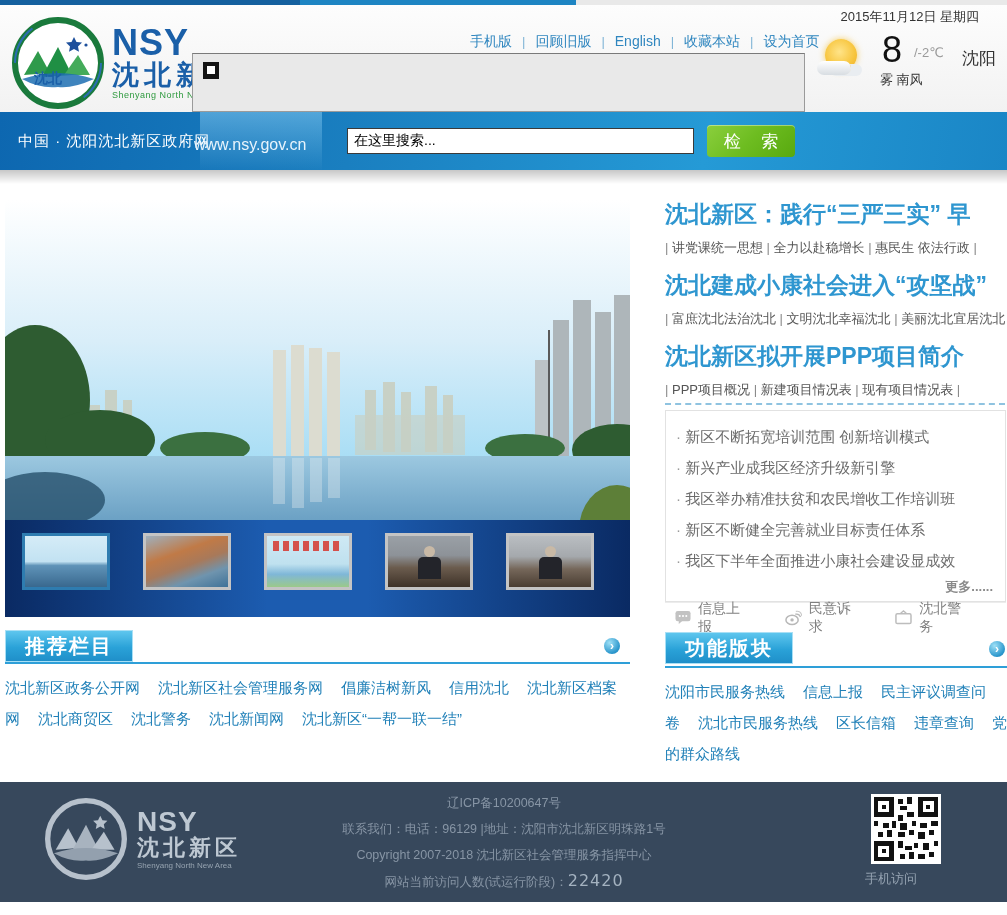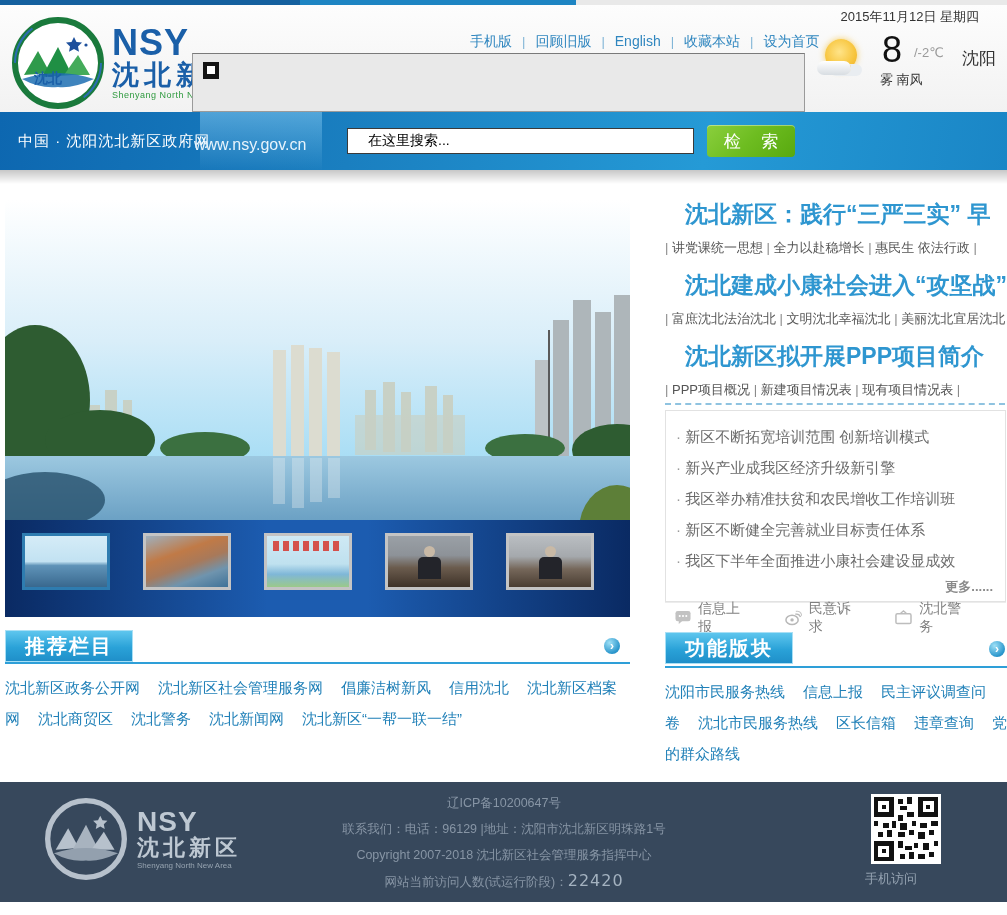--- a/index.html
+++ b/index.html
@@ -36,21 +36,21 @@
   .w-city { position:absolute; left:150px; top:16px; font-size:17px; color:#333; }
   .w-cond { position:absolute; left:68px; top:40px; font-size:13px; color:#333; }
 
   
   .navbar { position:absolute; top:112px; left:0; width:1007px; height:58px;
       background:linear-gradient(100deg,#0d67b0 0%,#1a7fc0 35%,#259ad6 70%,#1a86c6 100%); }
   .url-panel { position:absolute; left:200px; top:0; width:122px; height:58px;
       background:linear-gradient(180deg,rgba(130,200,240,.55),rgba(40,130,190,.15)); }
   .site-title { position:absolute; left:18px; top:20px; color:#fff; font-size:15px; letter-spacing:1px; }
   .site-url { position:absolute; left:194px; top:24px; color:#e8f4fc; font-size:16px; font-family:Liberation Sans, sans-serif; }
-  .search-input { position:absolute; left:347px; top:16px; width:347px; height:26px; border:1px solid #3a3a3a; background:#fff; font-size:14px; color:#000; padding:0 20px; font-family:inherit; }
+  .search-input { position:absolute; left:347px; top:16px; width:347px; height:26px; border:1px solid #3a3a3a; background:#fff; font-size:14px; color:#000; padding:0 6px; font-family:inherit; }
   .search-btn { position:absolute; left:707px; top:13px; width:88px; height:32px; border:none; border-radius:4px; cursor:pointer;
       background:linear-gradient(135deg,#8bcf3d 0%,#6dbc20 50%,#58a90f 100%); color:#fff; font-size:17px; letter-spacing:8px; padding-left:8px; font-family:inherit;
       box-shadow:inset 0 1px 0 rgba(255,255,255,.4); }
   .nav-shadow { position:absolute; top:170px; left:0; width:1007px; height:14px;
       background:linear-gradient(180deg,rgba(0,0,0,.22),rgba(0,0,0,0)); }
 
   
   .hero { position:absolute; left:5px; top:200px; width:625px; height:417px; overflow:hidden; }
   .thumb { position:absolute; width:88px; height:57px; border:3px solid #c4c4c4; cursor:pointer; }
   .thumb.active { border-color:#2e7cb0; }
@@ -60,21 +60,21 @@
   .t4 { left:380px; top:333px; background:linear-gradient(180deg,#9aa0a6 0%,#8d9298 38%,#6b5c4e 62%,#3e3228 100%); }
   .t5 { left:501px; top:333px; background:linear-gradient(180deg,#b9bdc1 0%,#a5a9ad 40%,#75675a 65%,#4a3d32 100%); }
   .figure { position:absolute; left:50%; top:10px; transform:translateX(-50%); width:26px; height:34px; }
   .figure::before { content:""; position:absolute; left:8px; top:0; width:11px; height:11px; border-radius:50%; background:#c8b9a6; }
   .figure::after { content:""; position:absolute; left:2px; top:11px; width:23px; height:22px; border-radius:5px 5px 0 0; background:#23242a; }
   .t3 .poster-mark { position:absolute; left:6px; top:5px; width:70px; height:10px;
       background:repeating-linear-gradient(90deg,#d6362e 0 6px,transparent 6px 10px); opacity:.85; }
 
   
   .rightcol { position:absolute; left:665px; top:200px; width:342px; height:565px; }
-  .hl-title { font-size:23px; font-weight:bold; color:#2e96d0; white-space:nowrap; line-height:28px; cursor:pointer;margin-left:20px; }
+  .hl-title { font-size:23px; font-weight:bold; color:#2e96d0; white-space:nowrap; line-height:28px; cursor:pointer; }
   .hl-row { font-size:13px; color:#555; white-space:nowrap; margin:11px 0 14px 0; }
   .hl-row::before { content:"| "; color:#888; }
   .hl-row a { color:#555; text-decoration:none; }
   .hl-row a::after { content:" | "; color:#888; }
   .dashed { position:absolute; left:0; top:203px; width:340px; border-top:2px dashed #8fc3e0; }
   .newsbox { position:absolute; left:0; top:210px; width:341px; height:192px; border:1px solid #e2e2e2; background:#fff; padding:10px 12px 0 10px; }
   .news-item { font-size:15px; color:#6b6b6b; line-height:31px; white-space:nowrap; cursor:pointer; }
   .news-item::before { content:"· "; color:#9a9a9a; }
   .news-more { text-align:right; font-size:13px; color:#8a8a8a; margin-top:2px; cursor:pointer;font-weight:bold; }
   .quicklinks { position:absolute; left:0; top:402px; width:341px; height:30px; border-top:1px solid #ececec; display:flex; align-items:center; }

